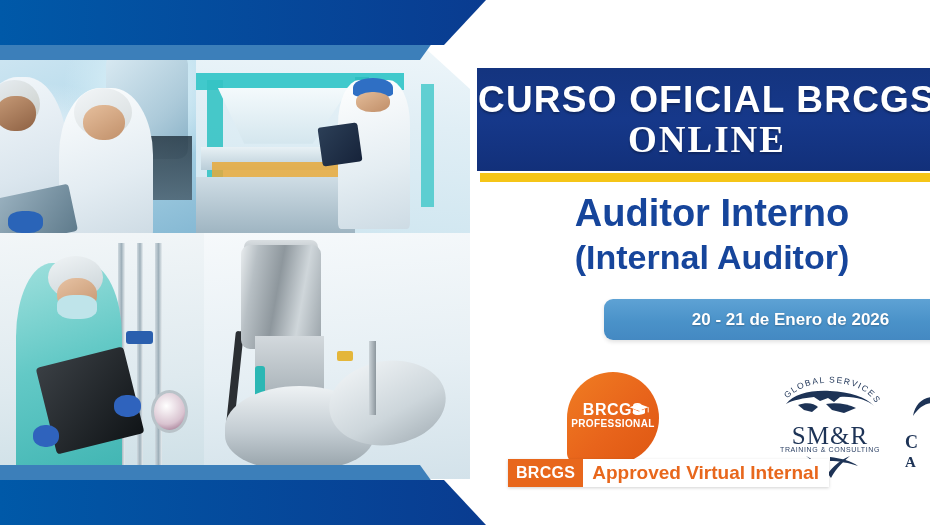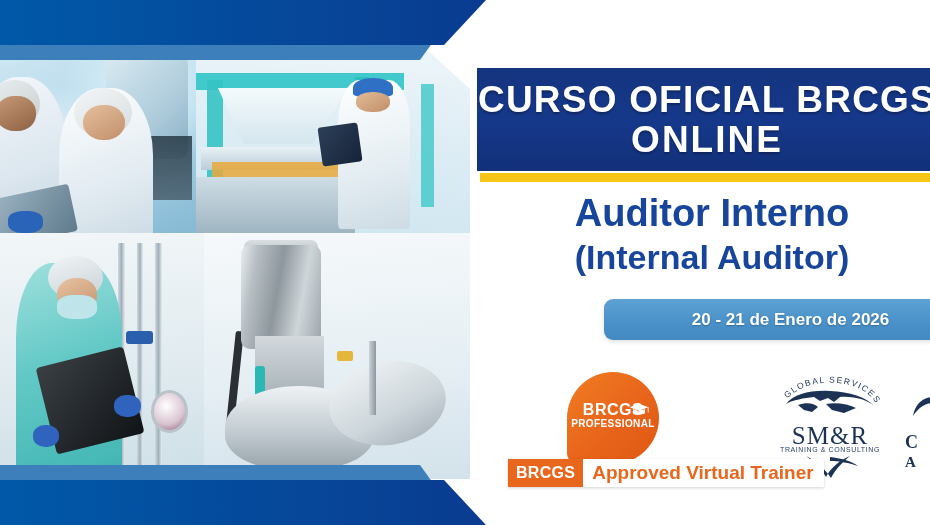--- a/index.html
+++ b/index.html
@@ -116,21 +116,21 @@
 
   
   .navy-banner{position:absolute;left:477px;top:68px;width:460px;height:103px;
     background:linear-gradient(180deg,#14347f 0%,#16388a 50%,#12307a 100%);
     box-shadow:-3px 0 0 0 rgba(255,255,255,.0);}
   .navy-banner .inner{position:absolute;inset:0;display:flex;flex-direction:column;
     align-items:center;justify-content:center;}
   .t-line1,.t-line2{color:#ffffff;font-weight:bold;letter-spacing:1.2px;white-space:nowrap;
     text-shadow:0 2px 2px rgba(0,0,0,.28);font-family:"Liberation Sans",sans-serif;}
   .t-line1{font-size:37px;line-height:40px;}
-  .t-line2{font-size:37px;line-height:40px;letter-spacing:2px;}
+  .t-line2{font-size:37px;line-height:40px;letter-spacing:2px;font-family:Liberation Serif, serif;}
   .gold-strip{position:absolute;left:480px;top:173px;width:456px;height:9px;background:#f5c518;}
 
   .subtitle{position:absolute;left:477px;top:190px;width:470px;text-align:center;}
   .sub1{color:#16459b;font-size:38px;font-weight:bold;line-height:46px;white-space:nowrap;}
   .sub2{color:#16459b;font-size:34px;font-weight:bold;line-height:42px;white-space:nowrap;}
 
   .date-badge{position:absolute;left:604px;top:299px;width:345px;height:41px;border-radius:9px;
     background:linear-gradient(180deg,#5ea2d4 0%,#4a92c9 55%,#4489c2 100%);
     display:flex;align-items:center;justify-content:center;
     box-shadow:0 2px 4px rgba(0,0,0,.12);}
@@ -303,16 +303,16 @@
   <div class="logo-third">
     <svg class="g" viewBox="0 0 46 34">
       <path d="M4,22 C6,10 14,3 24,3 C34,3 42,10 44,22 C38,13 31,9 24,9 C17,9 10,13 4,22 Z" fill="#1d3356"></path>
     </svg>
     <div class="l1">C</div>
     <div class="l2">A</div>
   </div>
 
   <div class="avt">
     <div class="mark">BRCGS</div>
-    <div class="lbl">Approved Virtual Trainer</div>
+    <div class="lbl">Approved Virtual Internal</div>
   </div>
 
 </div>
 
 </body></html>

